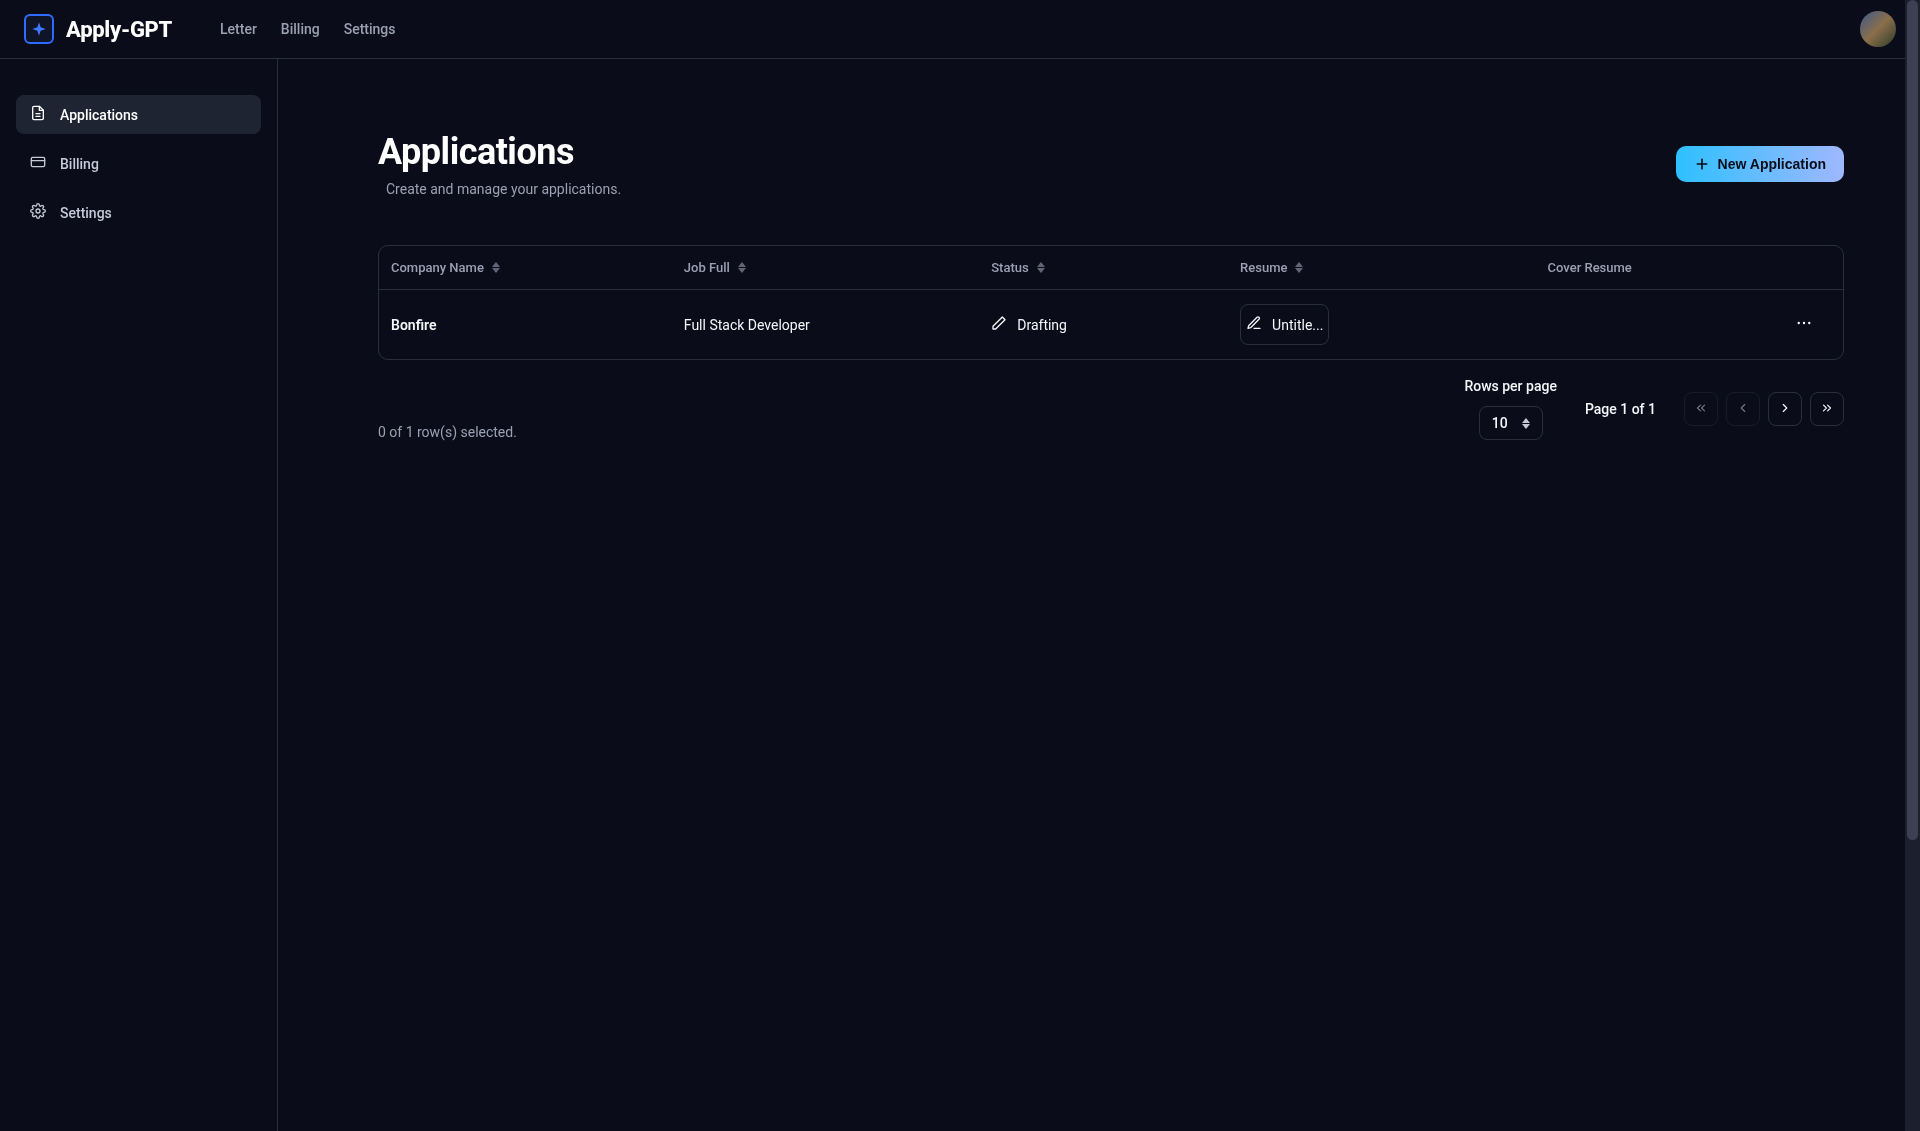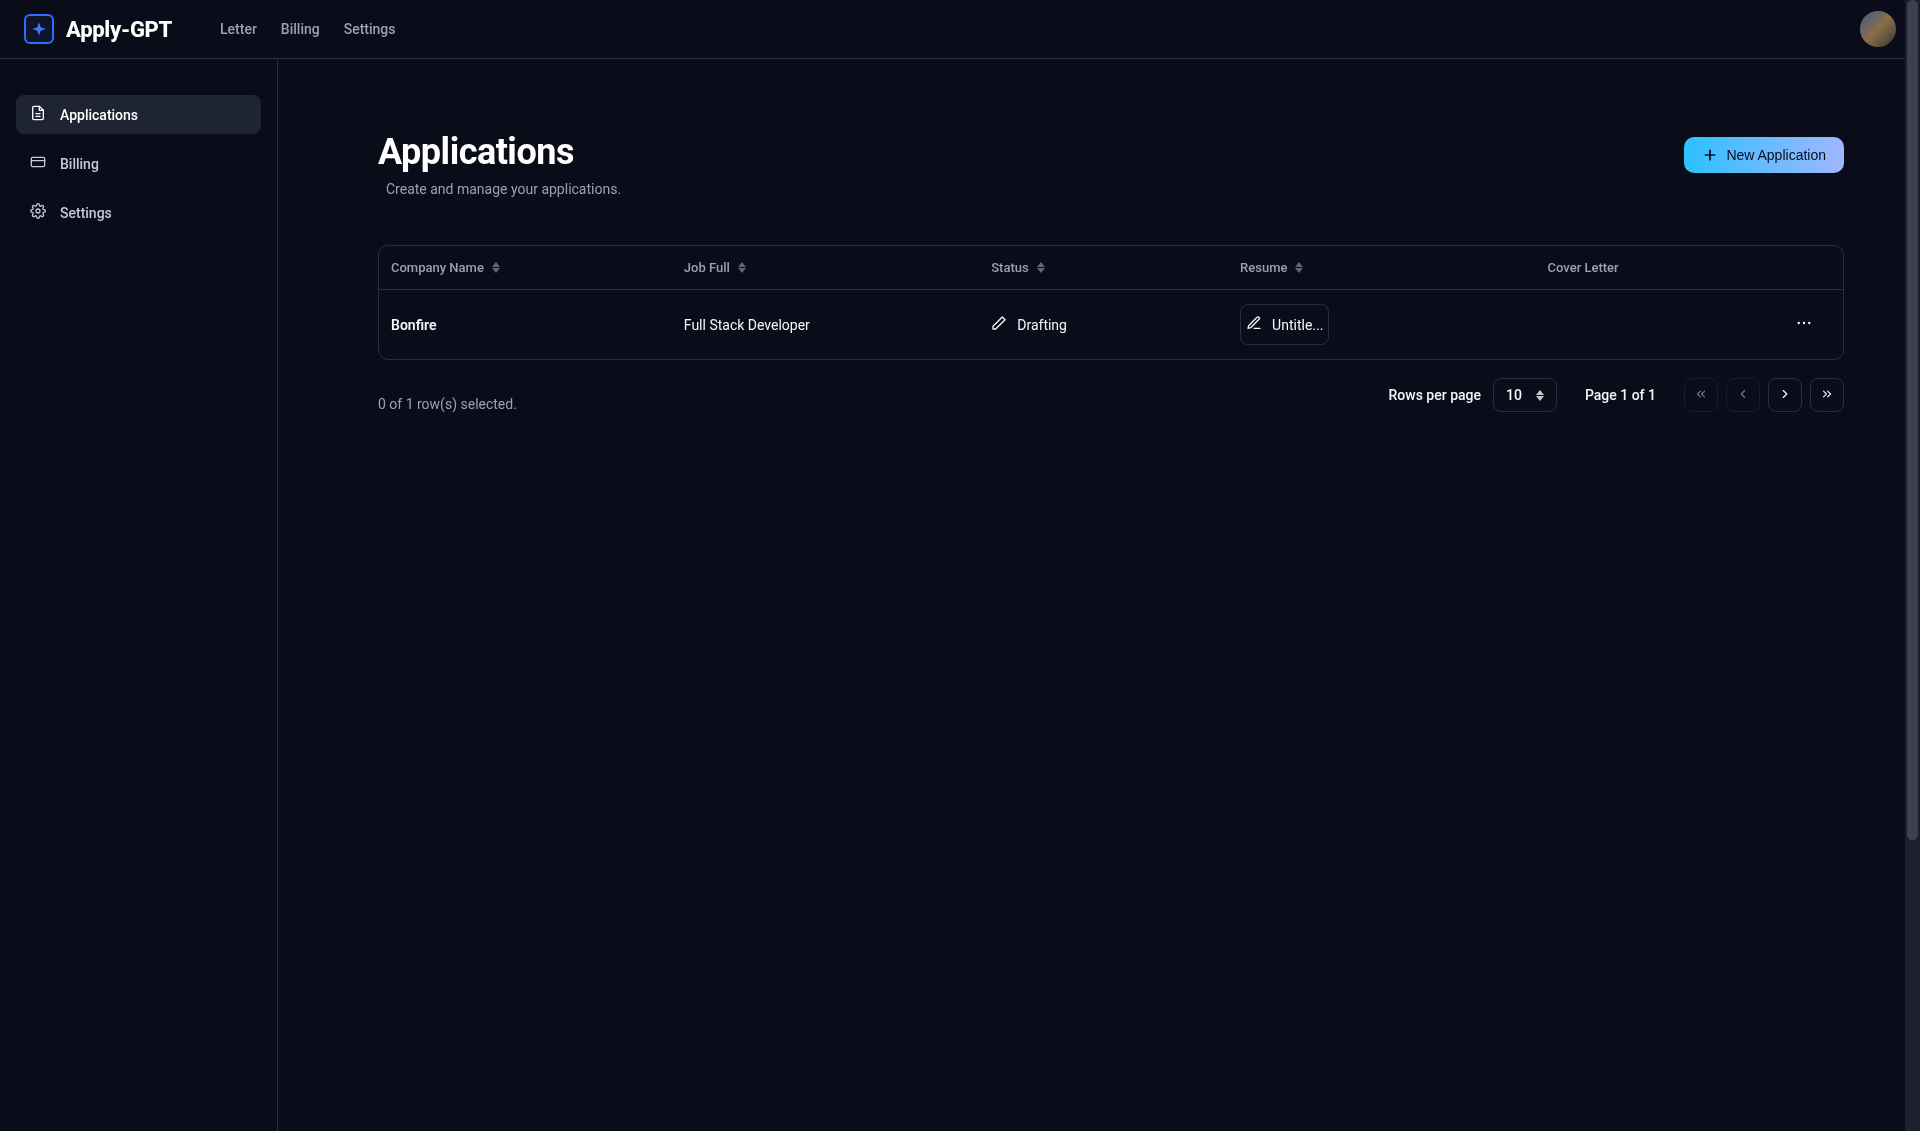--- a/index.html
+++ b/index.html
@@ -138,23 +138,23 @@
   .btn-new {
     display: inline-flex;
     align-items: center;
     gap: 8px;
     background: linear-gradient(90deg, var(--accent-grad-start), var(--accent-grad-end));
     color: #0a0d19;
     border: none;
     border-radius: 10px;
     padding: 10px 18px;
     font-size: 14px;
-    font-weight: 400;
-    cursor: pointer;
-    margin-top: 6px;
+    font-weight: 700;
+    cursor: pointer;
+    margin-top: 15px;
   }
   .btn-new svg { display: block; }
 
   
   .table-wrap {
     border: 1px solid var(--table-border);
     border-radius: 10px;
     overflow: hidden;
   }
   table {
@@ -238,20 +238,21 @@
     align-items: center;
     gap: 28px;
   }
   .rows-pp {
     display: flex;
     align-items: center;
     gap: 12px;
     font-size: 14px;
     color: var(--text);
     font-weight: 500;
+    flex-direction: column;
   }
   .select {
     display: inline-flex;
     align-items: center;
     gap: 14px;
     border: 1px solid var(--table-border);
     border-radius: 8px;
     padding: 8px 12px;
     cursor: pointer;
     font-size: 14px;
@@ -437,21 +438,21 @@
                       <path d="M4 0 L8 5 H0 Z" fill="currentColor"></path>
                     </svg>
                   <svg width="8" height="5" viewBox="0 0 8 5">
                       <path d="M4 5 L0 0 H8 Z" fill="currentColor"></path>
                     </svg>
                 </span>
               </span>
             </th>
             <th>
               <span class="col-header" style="cursor:default">
-                <span>Cover Letter</span>
+                <span>Cover Resume</span>
               </span>
             </th>
             <th></th>
           </tr>
         </thead>
         <tbody>
           <tr>
             <td>
               <span style="font-weight:600">Bonfire</span>
             </td>

